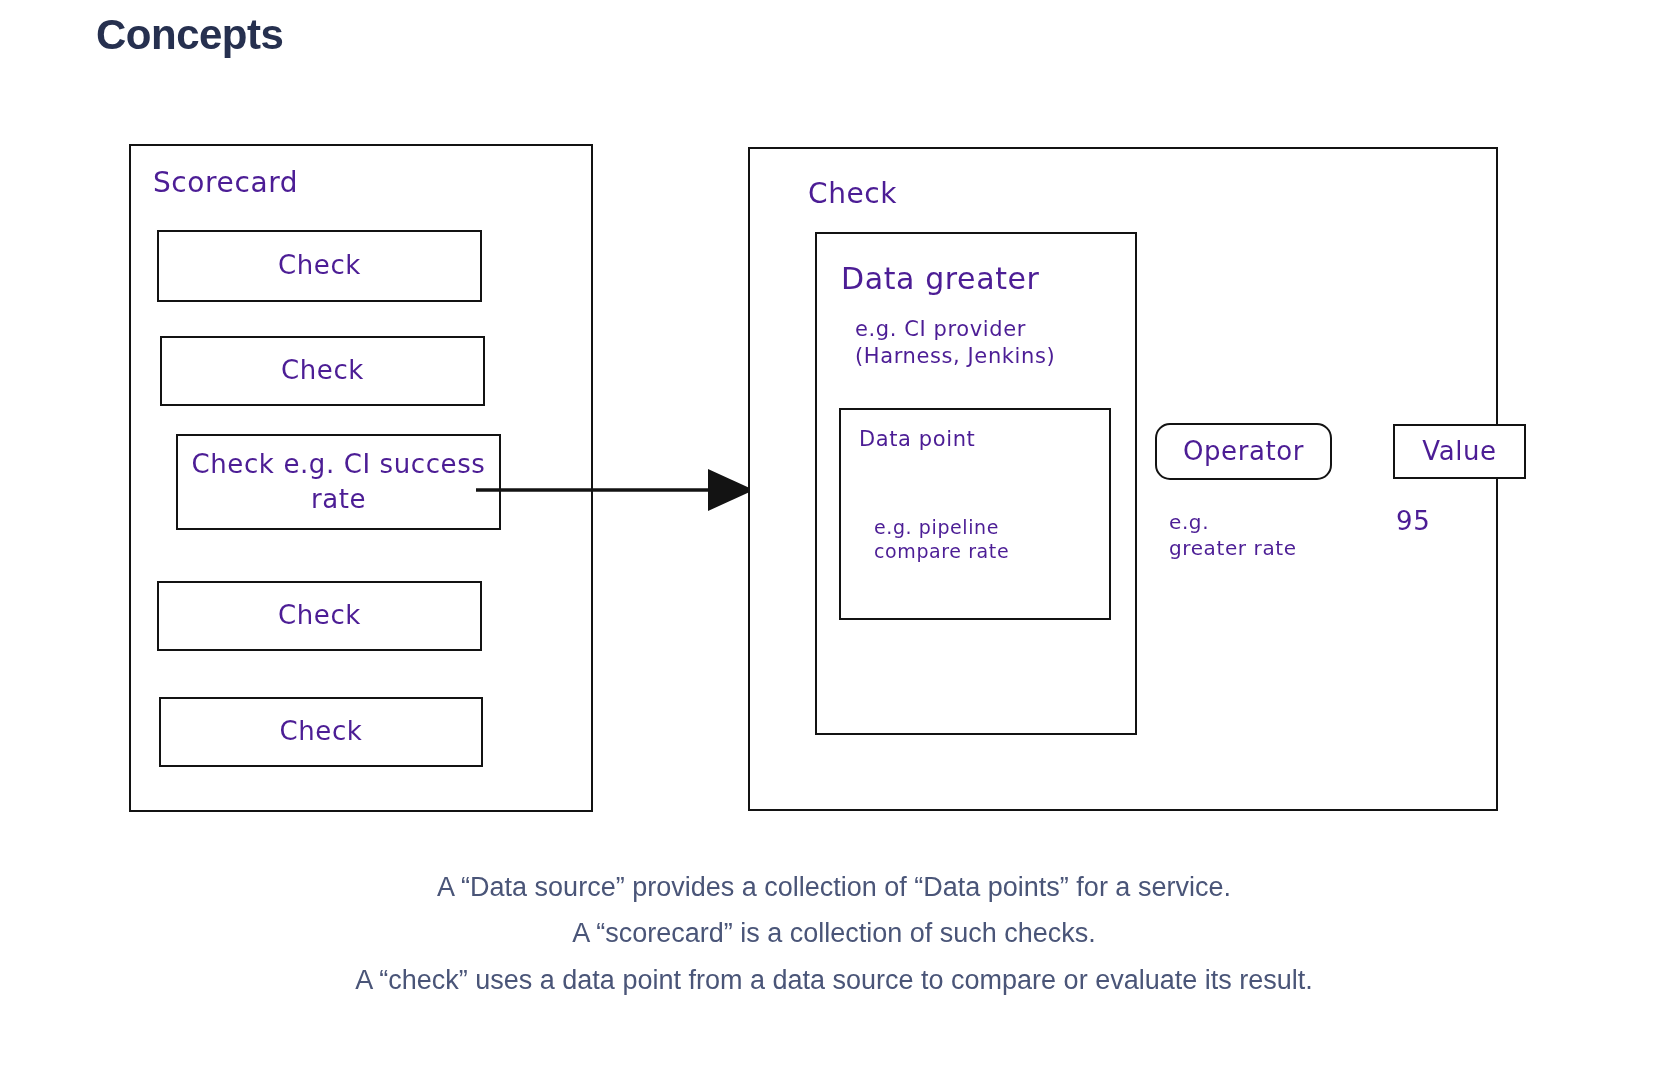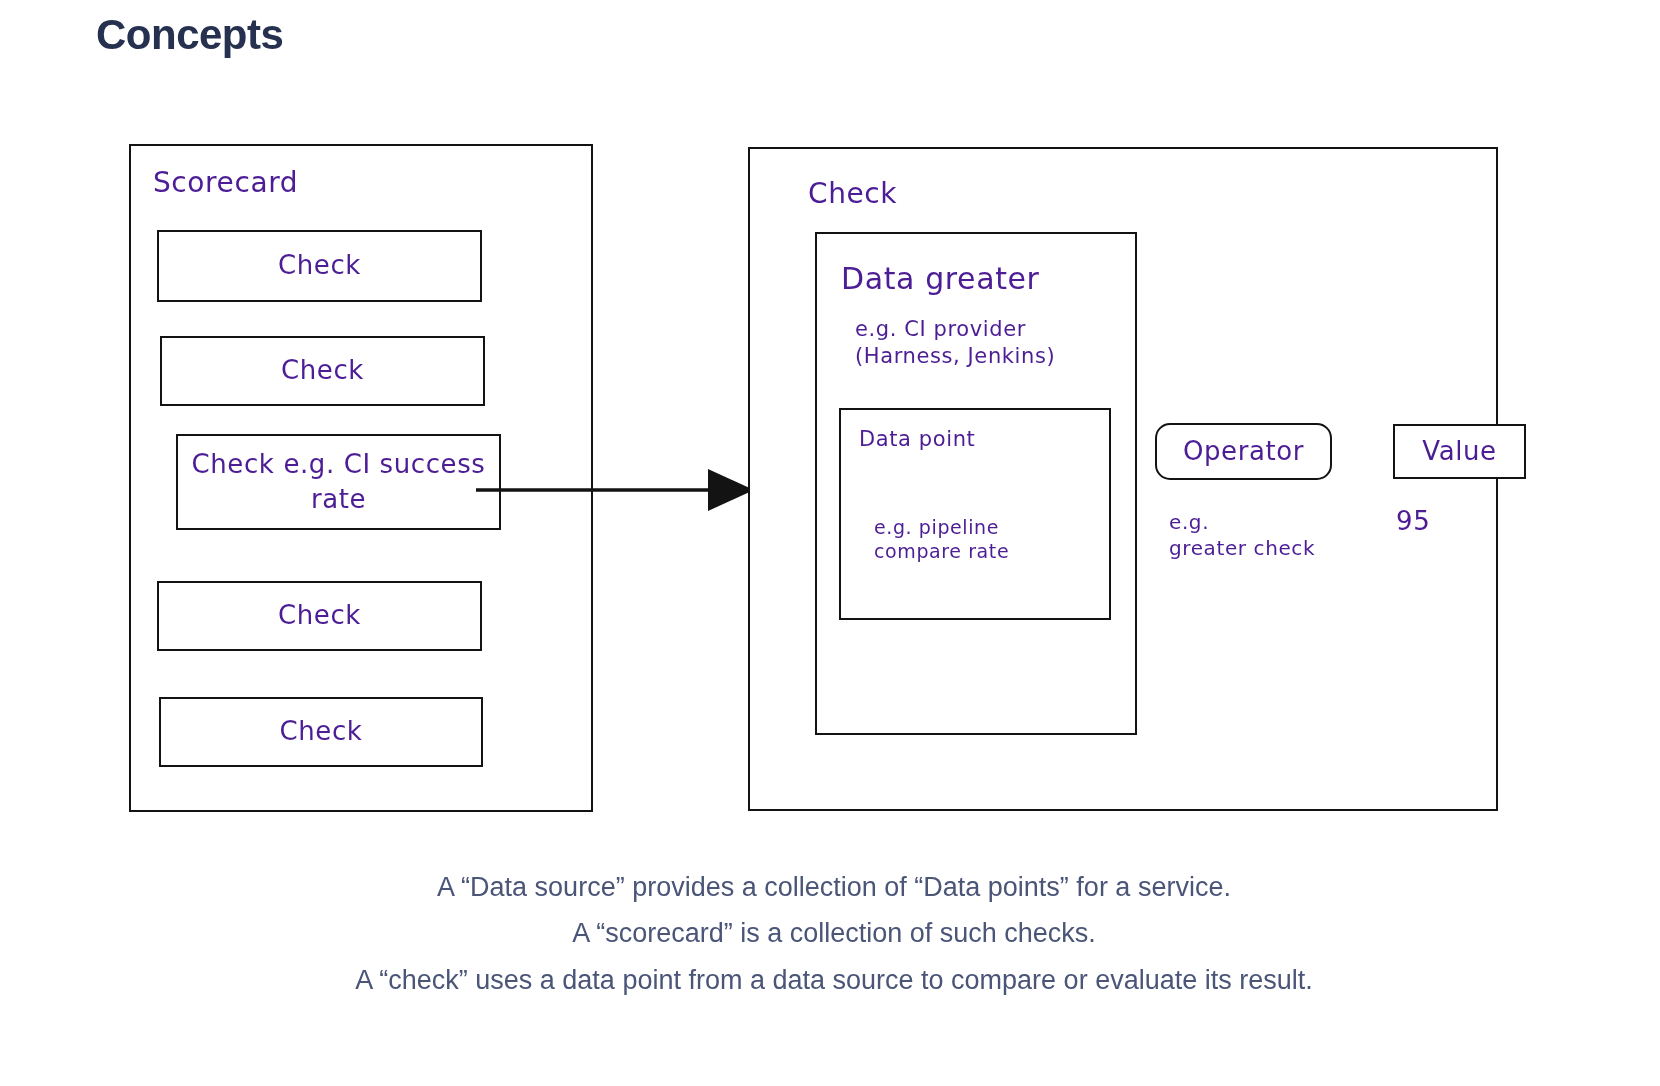--- a/index.html
+++ b/index.html
@@ -238,21 +238,21 @@
 
   <div class="box" id="datapoint-box"></div>
   <div class="hand box-title" id="datapoint-title">Data point</div>
   <div class="hand free-text" id="datapoint-note">e.g. pipeline
 compare rate</div>
 
   <div class="check-item" id="operator-box">
     <span class="hand">Operator</span>
   </div>
   <div class="hand free-text" id="operator-note">e.g.
-greater check</div>
+greater rate</div>
 
   <div class="check-item" id="value-box">
     <span class="hand">Value</span>
   </div>
   <div class="hand free-text" id="value-number">95</div>
 
 </div>
 
 <div id="caption">
   <span class="cap-line">A “Data source” provides a collection of “Data points” for a service.</span>

